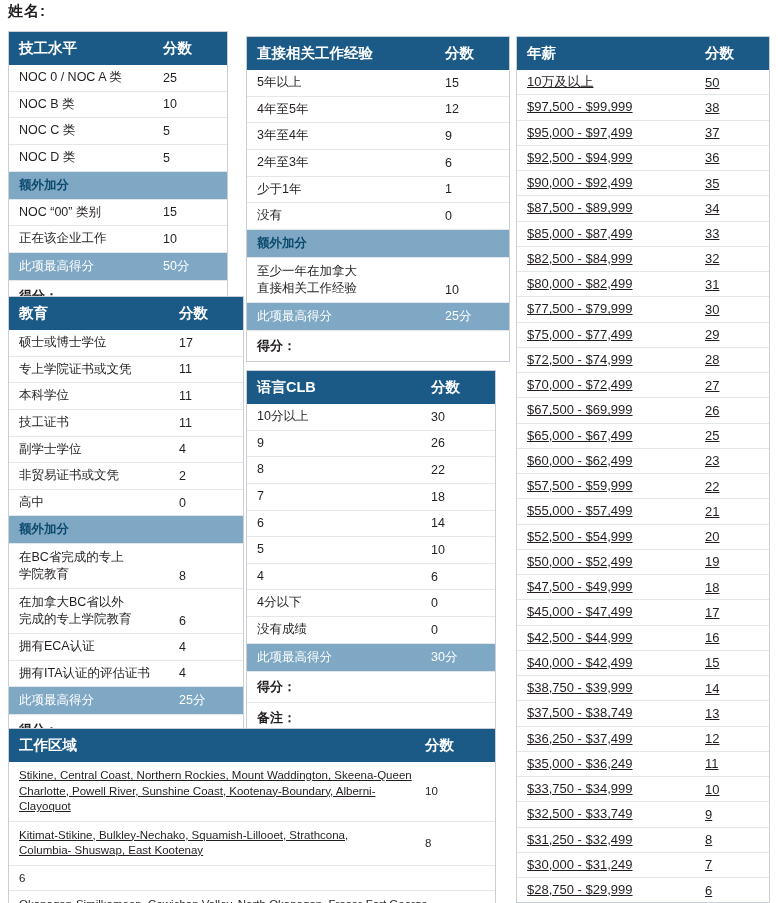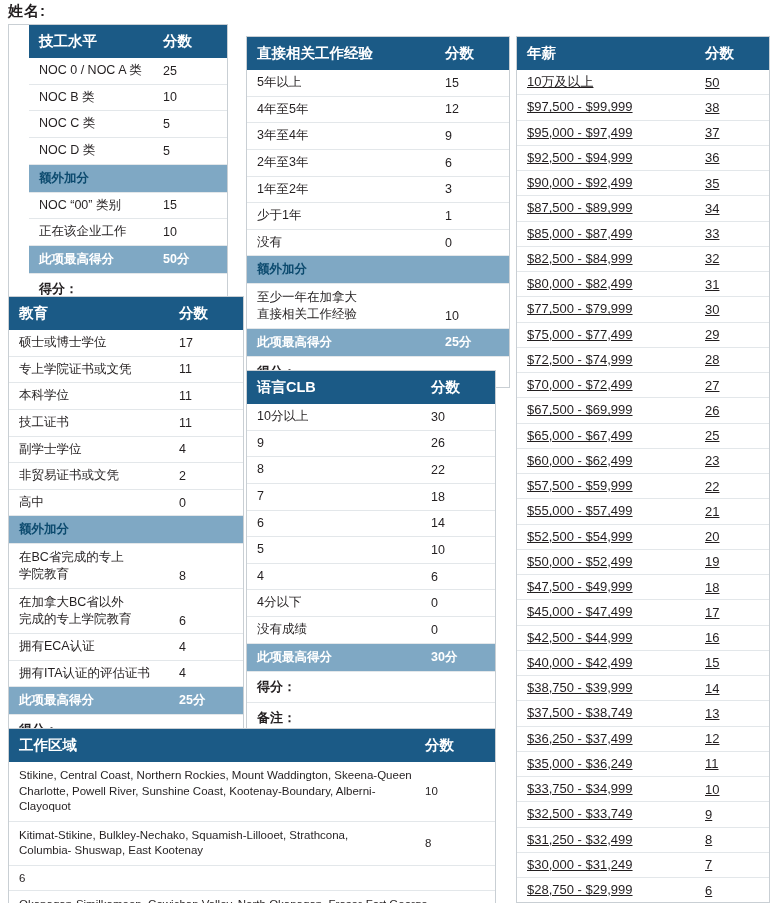--- a/index.html
+++ b/index.html
@@ -62,21 +62,21 @@
     font-weight: bold;
     font-size: 12.5px;
     padding: 5px 10px;
     border-bottom: 1px solid #e3e7ea;
   }
   .maxrow {
     display: flex;
     align-items: center;
     background: #7fa8c4;
     color: #ffffff;
-    font-weight: bold;
+    font-weight: normal;
     font-size: 12.5px;
     padding: 5px 10px;
     border-bottom: 1px solid #e3e7ea;
   }
   .maxrow .t { flex: 1 1 auto; }
   .maxrow .p { flex: 0 0 auto; width: 54px; text-align: left; }
 
   .scorerow {
     font-size: 13px;
     font-weight: bold;
@@ -86,30 +86,30 @@
   .noterow {
     font-size: 13px;
     font-weight: bold;
     padding: 7px 10px;
     min-height: 30px;
   }
   .tall { min-height: 42px; align-items: flex-end; }
   .tall .t { line-height: 1.35; }
 
   
-  #card-skill   { left: 8px;   top: 24px;  width: 220px; padding-left: 20px; }
+  #card-skill   { left: 8px;   top: 31px;  width: 220px; }
   #card-edu     { left: 8px;   top: 296px; width: 236px; }
   #card-exp     { left: 246px; top: 36px;  width: 264px; }
   #card-lang    { left: 246px; top: 370px; width: 250px; }
   #card-salary  { left: 516px; top: 36px;  width: 254px; }
   #card-region  { left: 8px;   top: 728px; width: 488px; }
 
   #card-region .hdr .p { width: 60px; }
   #card-region .row { font-size: 11.5px; padding: 6px 10px; }
-  #card-region .row .t { line-height: 1.35; }
+  #card-region .row .t { line-height: 1.35; text-decoration: underline; }
   #card-region .row .p { width: 60px; }
   #card-salary .row .p { width: 54px; }
   #card-salary .row { padding: 4px 10px; min-height: 23px; font-size: 13px; text-decoration: underline; }
 </style>
 </head>
 <body>
 
 <div id="page">
 
   <div class="name-line">姓名:</div>
@@ -229,24 +229,20 @@
     </div>
     <div class="row">
       <span class="t">3年至4年</span>
       <span class="p">9</span>
     </div>
     <div class="row">
       <span class="t">2年至3年</span>
       <span class="p">6</span>
     </div>
     <div class="row">
-      <span class="t">1年至2年</span>
-      <span class="p">3</span>
-    </div>
-    <div class="row">
       <span class="t">少于1年</span>
       <span class="p">1</span>
     </div>
     <div class="row">
       <span class="t">没有</span>
       <span class="p">0</span>
     </div>
     <div class="subhdr">额外加分</div>
     <div class="row tall">
       <span class="t" style="white-space:pre-line">至少一年在加拿大

